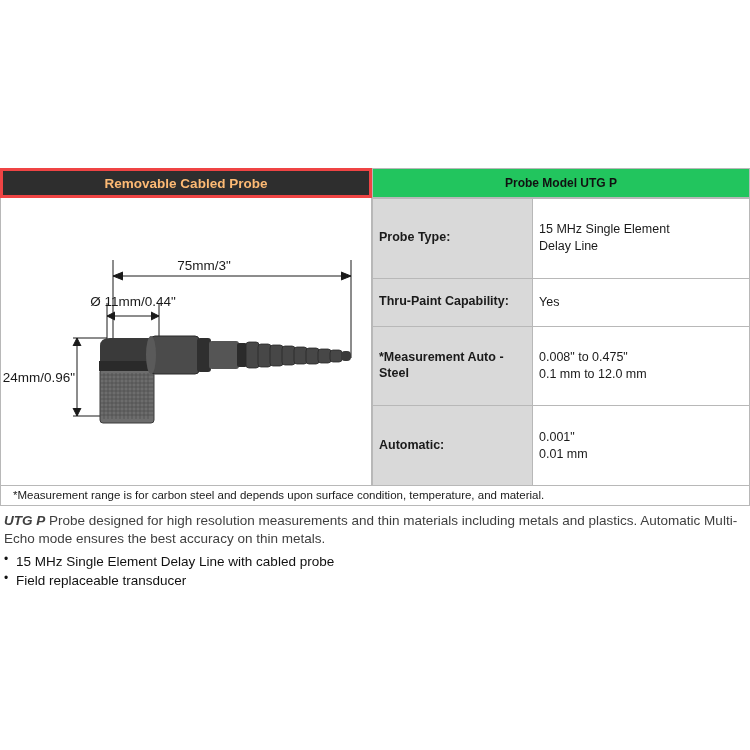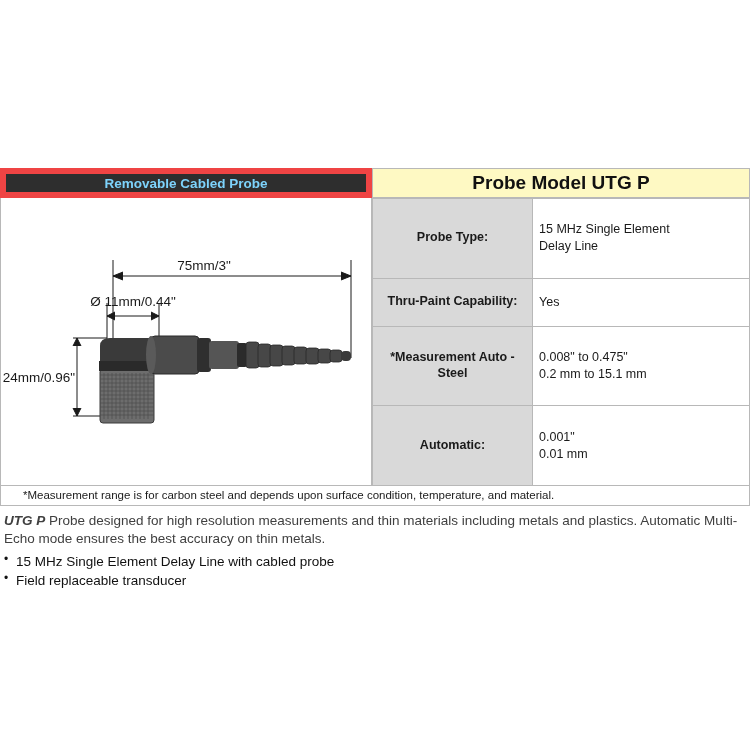--- a/index.html
+++ b/index.html
@@ -24,35 +24,35 @@
   
   .header-row {
     display: flex;
     width: 750px;
     height: 30px;
     box-sizing: border-box;
   }
   .header-left {
     width: 372px;
     background: #2e2e2e;
-    color: #7dd3fc;
+    color: #fdba74;
     font-weight: bold;
     font-size: 13.5px;
     display: flex;
     align-items: center;
     justify-content: center;
     box-sizing: border-box;
-    border: 6px solid #ef4444;
+    border: 3px solid #ef4444;
   }
   .header-right {
     flex: 1;
-    background: #fef9c3;
+    background: #22c55e;
     color: #111;
     font-weight: bold;
-    font-size: 19px;
+    font-size: 12px;
     display: flex;
     align-items: center;
     justify-content: center;
     box-sizing: border-box;
     border: 1px solid #b8b8b8;
     border-left: 1px solid #b8b8b8;
   }
   
   .body-row {
     display: flex;
@@ -76,38 +76,38 @@
   .spec-table td {
     border: 1px solid #b8b8b8;
     font-size: 12.5px;
     box-sizing: border-box;
     padding: 4px 6px;
   }
   .spec-label {
     width: 160px;
     background: #d9d9d9;
     font-weight: bold;
-    text-align: center;
+    text-align: left;
     color: #1a1a1a;
     line-height: 1.25;
   }
   .spec-value {
     background: #ffffff;
     text-align: left;
     line-height: 1.35;
     color: #1a1a1a;
   }
   
   .footnote {
     width: 750px;
     box-sizing: border-box;
     border: 1px solid #b8b8b8;
     border-top: none;
     font-size: 11.5px;
-    padding: 3px 6px 4px 22px;
+    padding: 3px 6px 4px 12px;
     color: #1a1a1a;
     background: #fff;
   }
   
   .description {
     width: 744px;
     padding: 6px 0 0 4px;
     font-size: 13.5px;
     line-height: 1.32;
     color: #404040;
@@ -257,21 +257,21 @@
         <tr>
           <td class="spec-label">Thru-Paint Capability:</td>
           <td class="spec-value">
             <div>Yes</div>
           </td>
         </tr>
         <tr>
           <td class="spec-label">*Measurement Auto - Steel</td>
           <td class="spec-value">
             <div>0.008" to 0.475"</div>
-            <div>0.2 mm to 15.1 mm</div>
+            <div>0.1 mm to 12.0 mm</div>
           </td>
         </tr>
         <tr>
           <td class="spec-label">Automatic:</td>
           <td class="spec-value">
             <div>0.001"</div>
             <div>0.01 mm</div>
           </td>
         </tr>
       </tbody>

